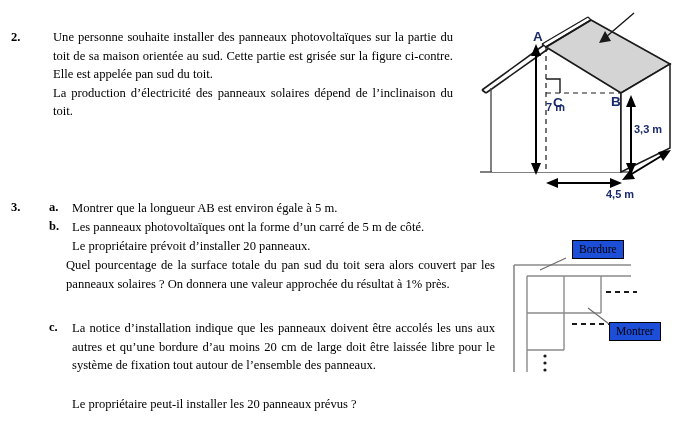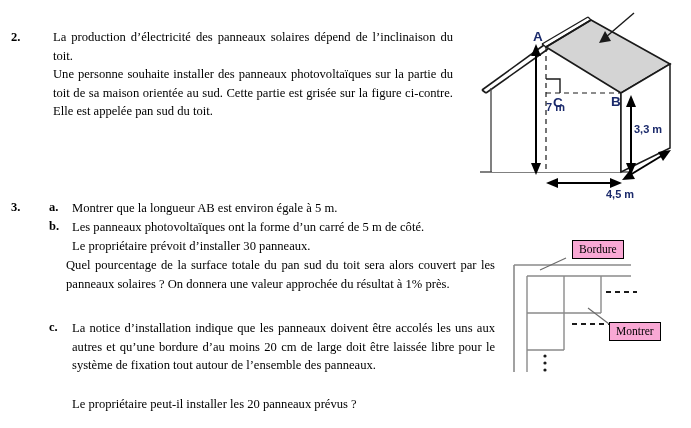--- a/index.html
+++ b/index.html
@@ -78,45 +78,45 @@
   .dim-label {
     position: absolute;
     font-family: "Liberation Sans", sans-serif;
     font-size: 11px;
     font-weight: bold;
     margin-left: 44px;
   }
   .box-label {
     position: absolute;
     border: 1.2px solid #000;
-    background: #f9a8d4;
+    background: #1d4ed8;
     font-family: "Liberation Serif", serif;
     font-size: 11.5px;
     padding: 2px 6px 3px 6px;
     white-space: nowrap;
   }
 </style>
 </head>
 <body>
 
 <div class="exnum" style="left:11px; top:30px;">2.</div>
 
 <div class="body-text" style="left:53px; top:28px; width:400px;">
+  <p>Une personne souhaite installer des panneaux photovoltaïques sur la partie du toit de sa maison orientée au sud. Cette partie est grisée sur la figure ci-contre. Elle est appelée pan sud du toit.</p>
   <p>La production d’électricité des panneaux solaires dépend de l’inclinaison du toit.</p>
-  <p>Une personne souhaite installer des panneaux photovoltaïques sur la partie du toit de sa maison orientée au sud. Cette partie est grisée sur la figure ci-contre. Elle est appelée pan sud du toit.</p>
 </div>
 
 <div class="exnum" style="left:11px; top:200px;">3.</div>
 
 <div class="sublabel" style="left:49px; top:200px;">a.</div>
 <div class="body-text nojust" style="left:72px; top:199px; width:400px;">Montrer que la longueur AB est environ égale à 5 m.</div>
 
 <div class="sublabel" style="left:49px; top:219px;">b.</div>
 <div class="body-text nojust" style="left:72px; top:218px; width:420px;">Les panneaux photovoltaïques ont la forme d’un carré de 5 m de côté.</div>
-<div class="body-text nojust" style="left:72px; top:237px; width:420px;">Le propriétaire prévoit d’installer 30 panneaux.</div>
+<div class="body-text nojust" style="left:72px; top:237px; width:420px;">Le propriétaire prévoit d’installer 20 panneaux.</div>
 <div class="body-text" style="left:66px; top:256px; width:429px;">Quel pourcentage de la surface totale du pan sud du toit sera alors couvert par les panneaux solaires ? On donnera une valeur approchée du résultat à 1% près.</div>
 
 <div class="sublabel" style="left:49px; top:320px;">c.</div>
 <div class="body-text" style="left:72px; top:319px; width:423px;">La notice d’installation indique que les panneaux doivent être accolés les uns aux autres et qu’une bordure d’au moins 20 cm de large doit être laissée libre pour le système de fixation tout autour de l’ensemble des panneaux.</div>
 <div class="body-text nojust" style="left:72px; top:395px; width:423px;">Le propriétaire peut-il installer les 20 panneaux prévus ?</div>
 
 <div class="figure" style="left:480px; top:0px; width:211px; height:200px;">
 
   <svg width="211" height="200" viewBox="0 0 211 200">
 

